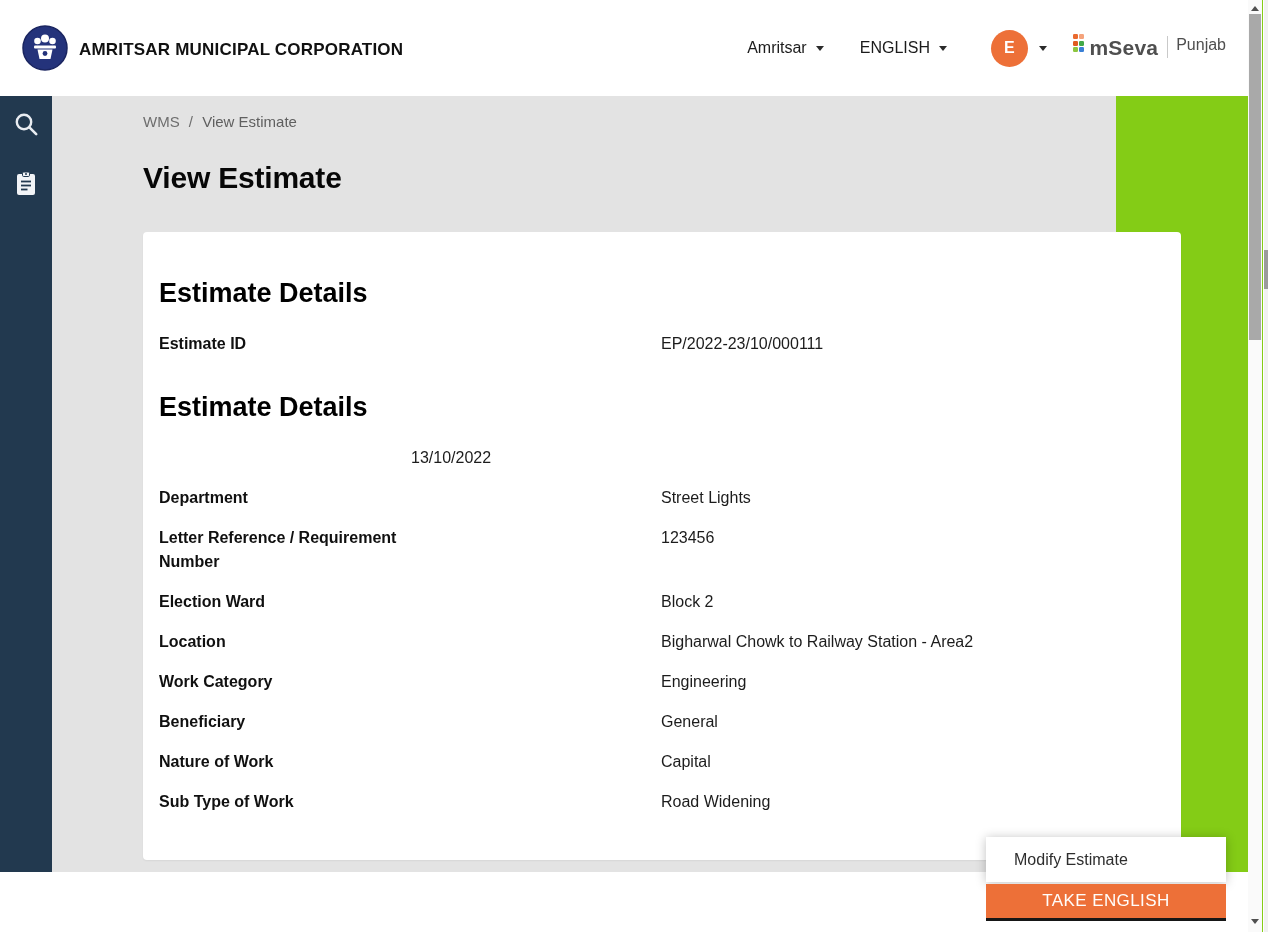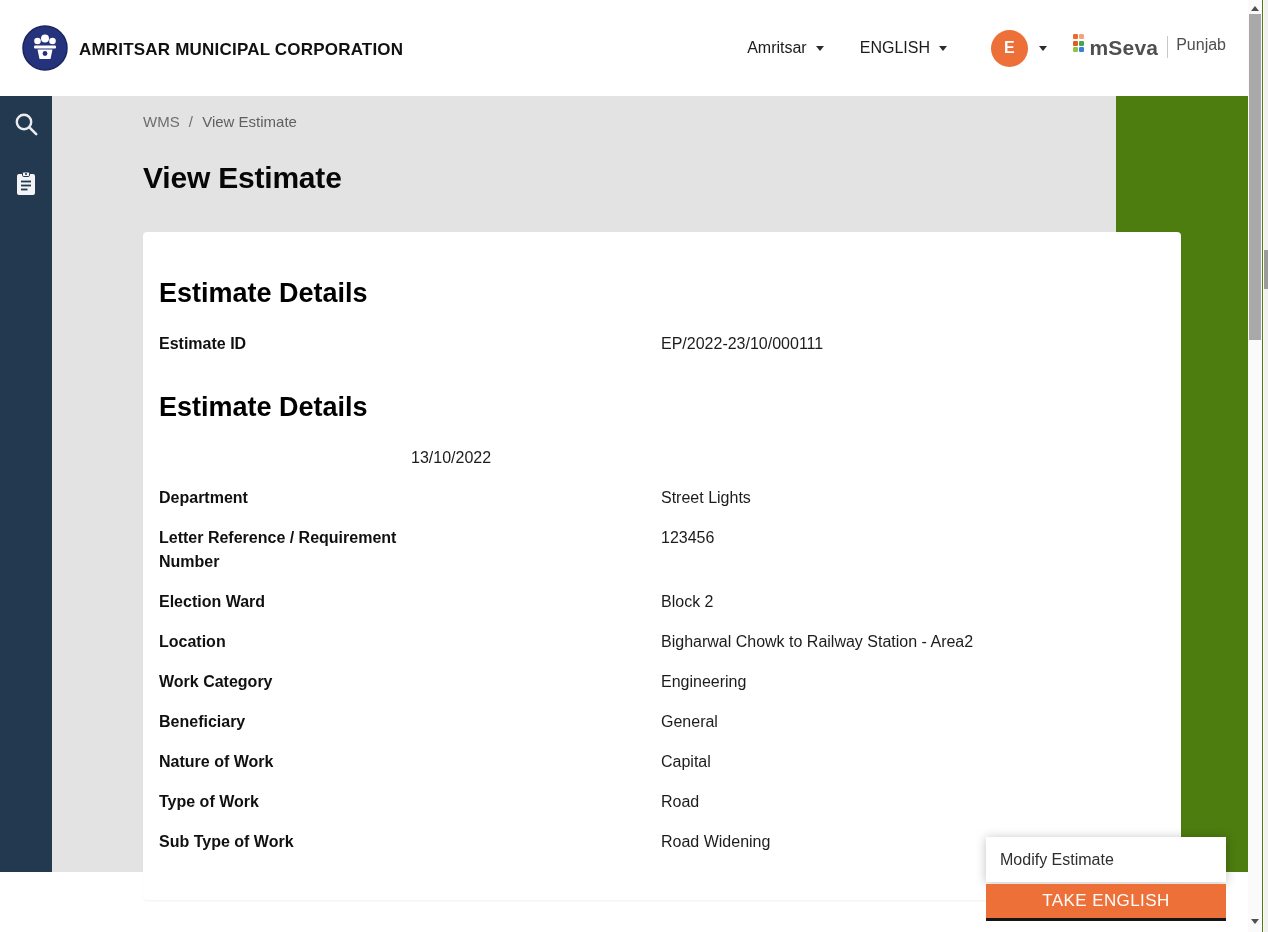--- a/index.html
+++ b/index.html
@@ -1,17 +1,17 @@
 <!DOCTYPE html>
 <html><head>
 <meta charset="utf-8">
 <style>
   html,body{margin:0;padding:0;background:#fff;}
   body{font-family:"Liberation Sans", sans-serif; -webkit-font-smoothing:antialiased;}
-  .screen{position:relative;width:1268px;height:932px;background:#4d7c0f;overflow:hidden;}
+  .screen{position:relative;width:1268px;height:932px;background:#84cc16;overflow:hidden;}
 
   
   .topbar{position:absolute;left:0;top:0;width:1248px;height:96px;background:#ffffff;z-index:5;}
   .brand-left{position:absolute;left:22px;top:25px;display:flex;align-items:center;}
   .org-title{margin-left:11px;font-size:17px;font-weight:bold;color:#111;letter-spacing:.2px;}
   .top-controls{position:absolute;right:22px;top:0;height:96px;display:flex;align-items:center;}
   .dd{display:flex;align-items:center;cursor:pointer;font-size:16px;color:#1b1b1b;}
   .dd .lbl{margin-right:9px;}
   .caret{width:0;height:0;border-left:4.5px solid transparent;border-right:4.5px solid transparent;border-top:5px solid #2b2b2b;}
   .gap28{width:36px;} .gap46{width:44px;} .gap10{width:11px;} .gap24{width:26px;}
@@ -39,21 +39,21 @@
 
   .card{position:relative;margin-top:34px;width:1038px;background:#ffffff;border-radius:4px;box-shadow:0 1px 2px rgba(0,0,0,.06);box-sizing:border-box;padding:48px 16px 30px;z-index:2;}
   .sect-h{font-size:27px;font-weight:bold;color:#000;margin:0 0 26px;line-height:26px;}
   .sect-h.second{margin-top:38px;}
   .frow{display:flex;margin-bottom:16px;font-size:16px;line-height:24px;}
   .flabel{width:250px;font-weight:bold;color:#101010;}
   .fvalue{margin-left:252px;color:#1c1c1c;}
 
   
   .popup{position:absolute;left:986px;top:837px;width:240px;height:45px;background:#ffffff;box-shadow:0 1px 10px rgba(0,0,0,.25);z-index:8;display:flex;align-items:center;}
-  .popup-item{padding-left:14px;font-size:16px;color:#2e2e2e;cursor:pointer;}
+  .popup-item{padding-left:28px;font-size:16px;color:#2e2e2e;cursor:pointer;}
   .take-action{position:absolute;left:986px;top:884px;width:240px;height:37px;background:#ED7038;border:none;border-bottom:3px solid #161616;color:#fffdfb;font-size:17px;font-family:"Liberation Sans",sans-serif;letter-spacing:.4px;cursor:pointer;z-index:8;}
 
   
   .rail-inner{position:absolute;left:1248px;top:0;width:14px;height:932px;background:#fafafa;z-index:9;}
   .rail-inner .thumb{position:absolute;left:1px;top:14px;width:12px;height:326px;background:#a9a9a9;cursor:pointer;}
   .arr{position:absolute;left:2.5px;width:0;height:0;border-left:4.5px solid transparent;border-right:4.5px solid transparent;cursor:pointer;}
   .arr.up{top:6px;border-bottom:5.5px solid #4f4f4f;}
   .arr.down{top:919px;border-top:5.5px solid #4f4f4f;}
   .rail-outer{position:absolute;left:1263px;top:0;width:5px;height:932px;background:#f1f1f1;border-left:1px solid #ffffff;z-index:9;}
   .rail-outer .thumb{position:absolute;left:0;top:250px;width:5px;height:39px;background:#9b9b9b;cursor:pointer;}
@@ -174,24 +174,20 @@
       </div>
       <div class="frow">
         <div class="flabel">Beneficiary</div>
         <div class="fvalue">General</div>
       </div>
       <div class="frow">
         <div class="flabel">Nature of Work</div>
         <div class="fvalue">Capital</div>
       </div>
       <div class="frow">
-        <div class="flabel">Type of Work</div>
-        <div class="fvalue">Road</div>
-      </div>
-      <div class="frow">
         <div class="flabel">Sub Type of Work</div>
         <div class="fvalue">Road Widening</div>
       </div>
     </div>
   </div>
 
   <div class="popup">
     <span class="popup-item">Modify Estimate</span>
   </div>
   <button class="take-action">TAKE ENGLISH</button>

